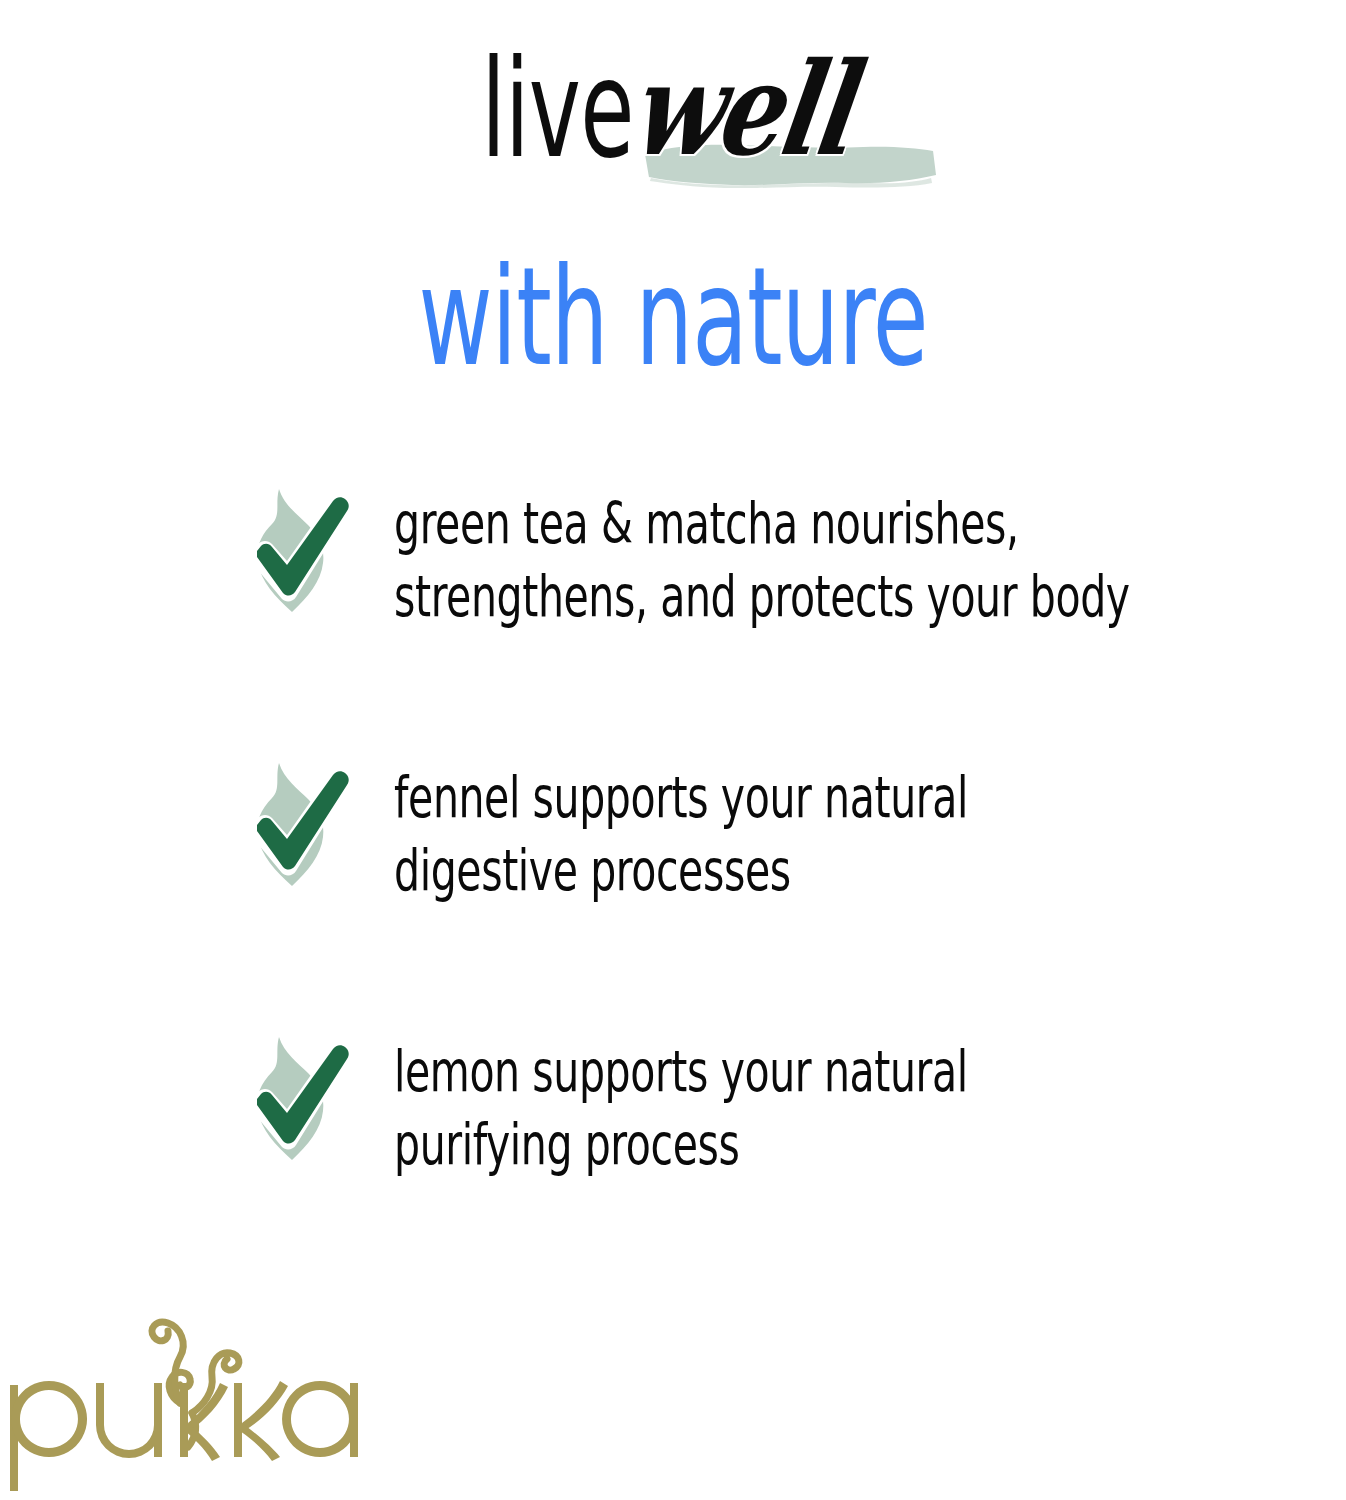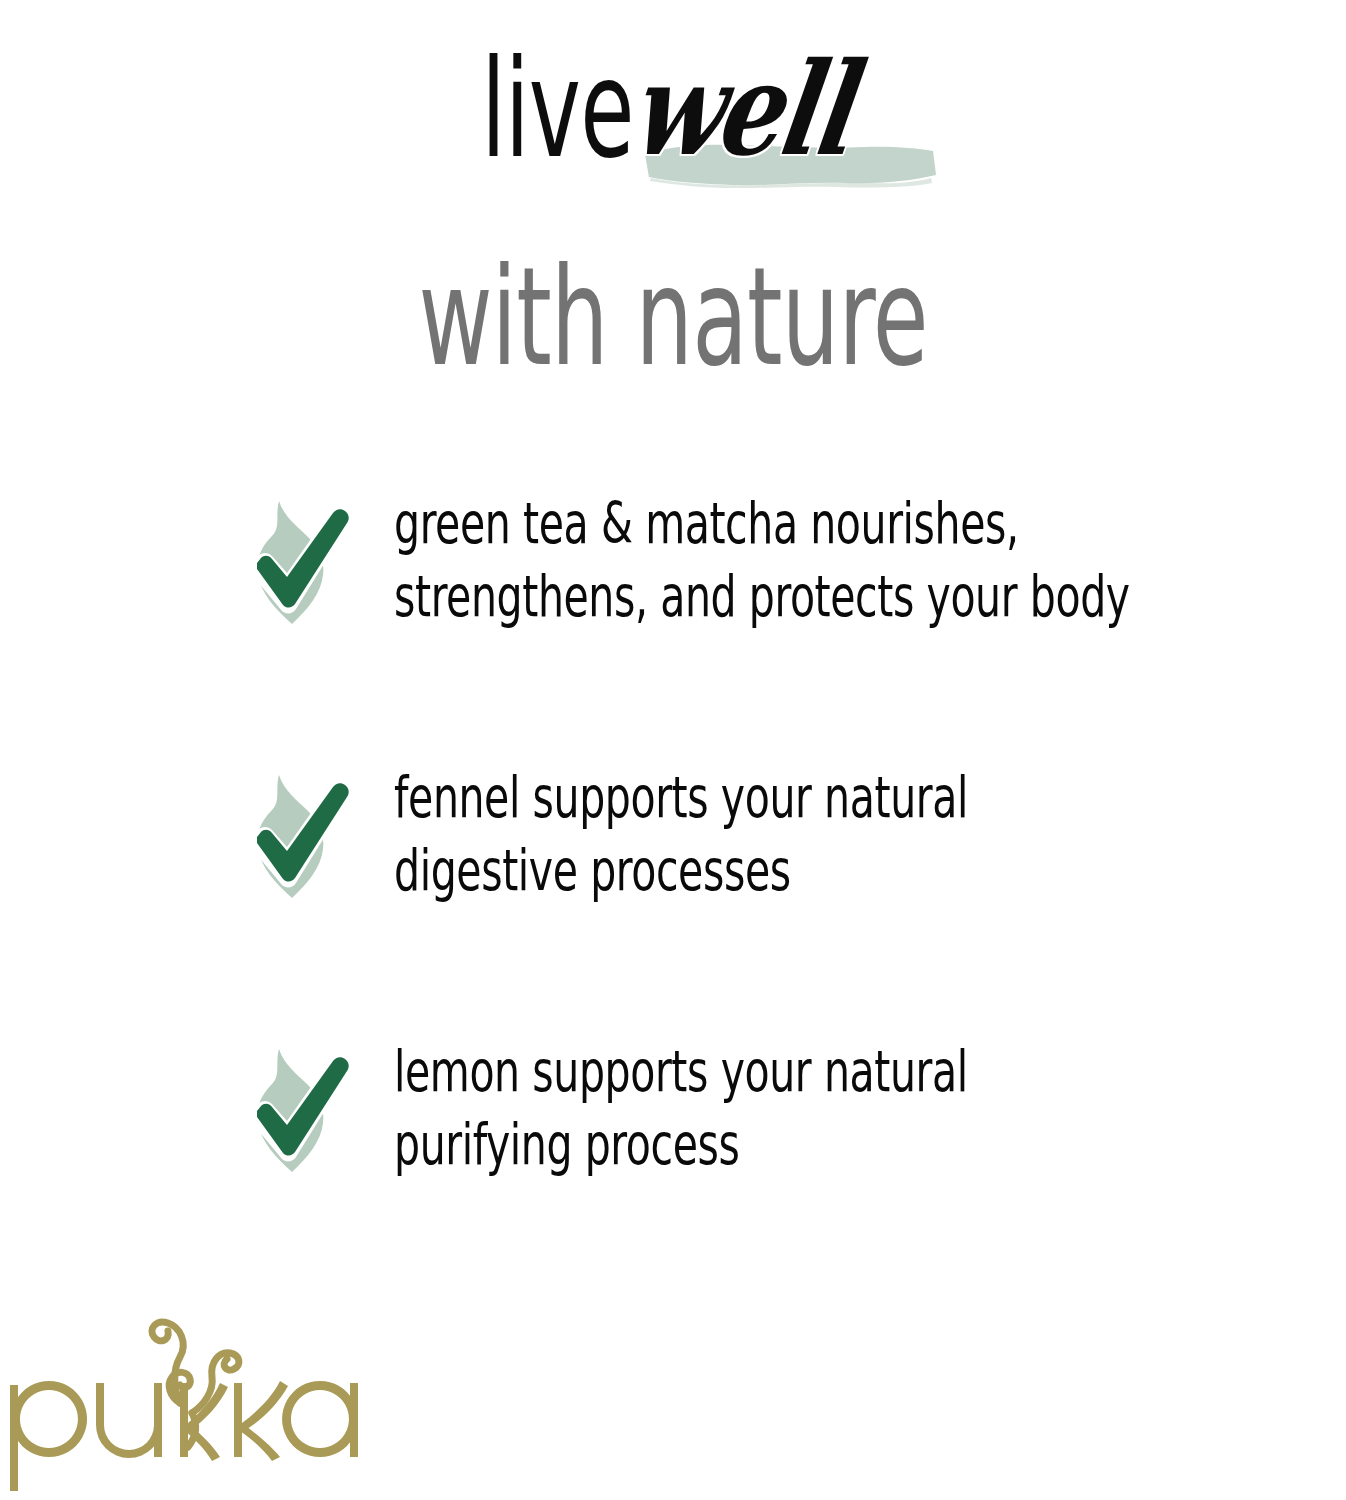--- a/index.html
+++ b/index.html
@@ -94,40 +94,40 @@
        2px -2px 0 #fff, -2px 2px 0 #fff;
   }
 
   .headline-line2 {
     display: block;
     font-family: "DejaVu Sans Condensed", "Liberation Sans Narrow", "Liberation Sans", sans-serif;
     font-weight: 300;
     font-size: 136px;
     line-height: 150px;
     letter-spacing: -1px;
-    color: #737373;
+    color: #3b82f6;
     margin-top: 38px;
   }
   .headline-line2 .squeeze {
     display: inline-block;
     transform: scaleX(0.74);
     transform-origin: center center;
   }
 
   
   .benefits {
     position: absolute;
     left: 222px;
     top: 455px;
     width: 1124px;
   }
 
   .benefit-row {
     display: flex;
-    align-items: flex-end;
+    align-items: center;
     margin-bottom: 96px;
   }
   .benefit-row:last-child { margin-bottom: 0; }
 
   .benefit-icon {
     flex: 0 0 auto;
     width: 150px;
     height: 150px;
     margin-top: 4px;
   }

